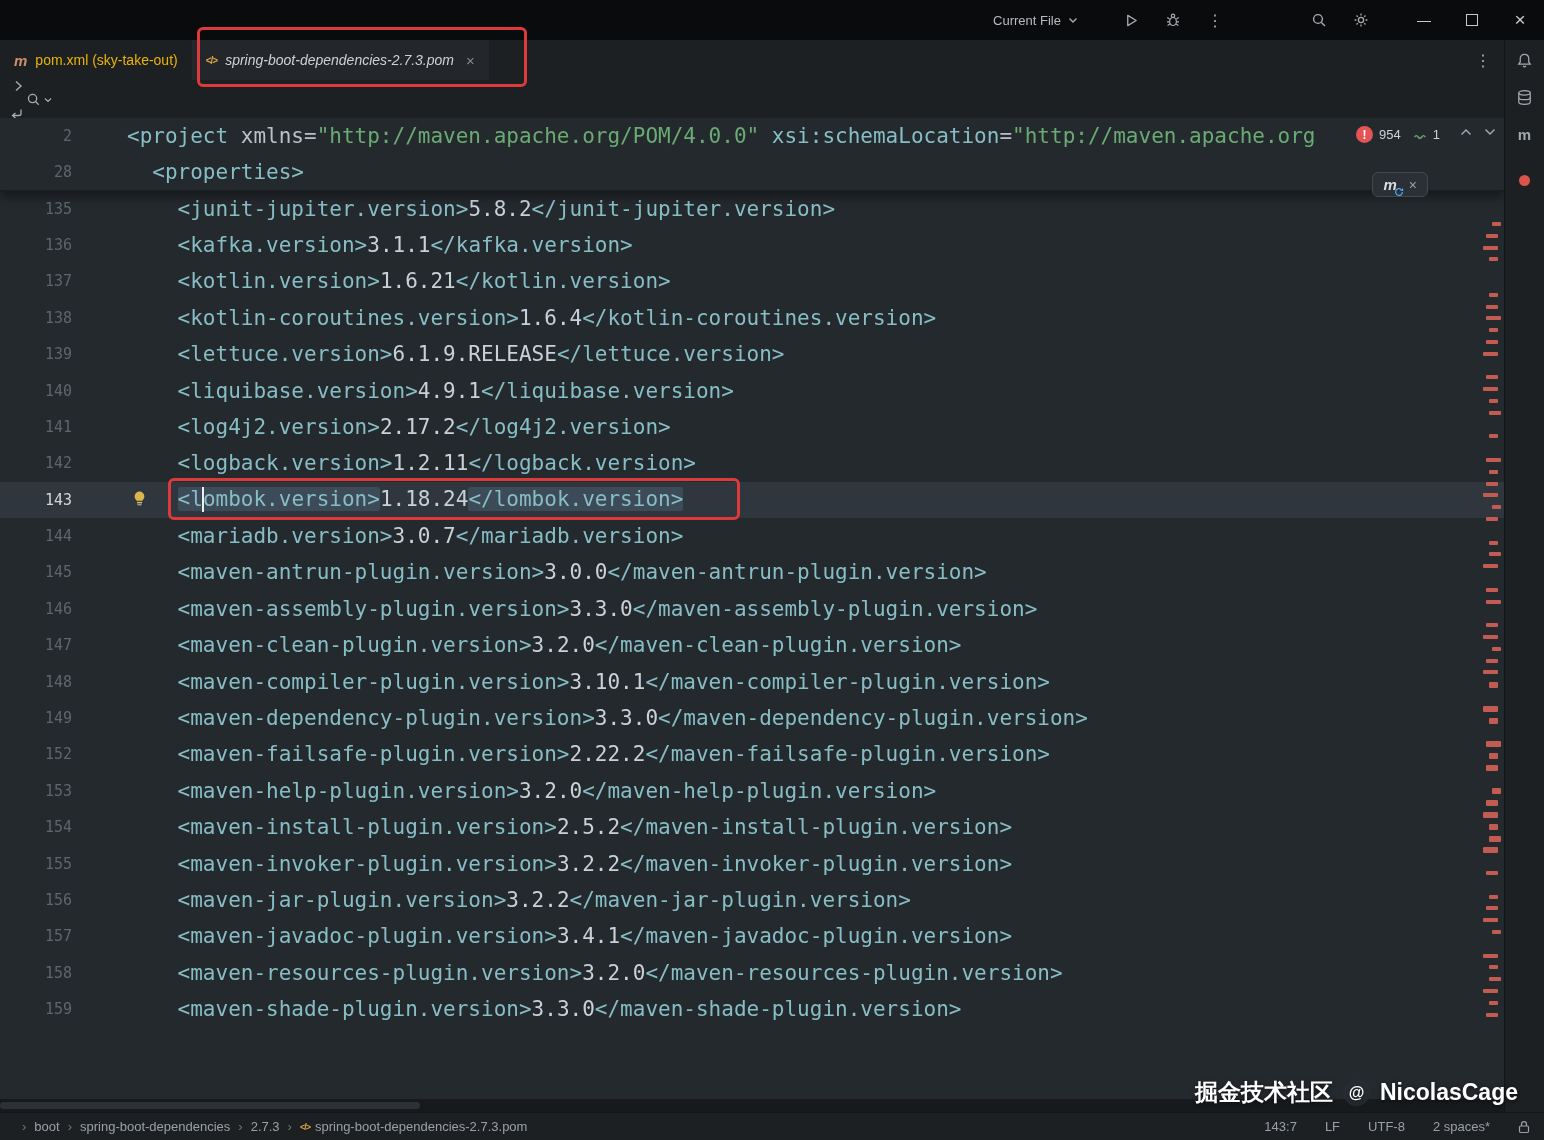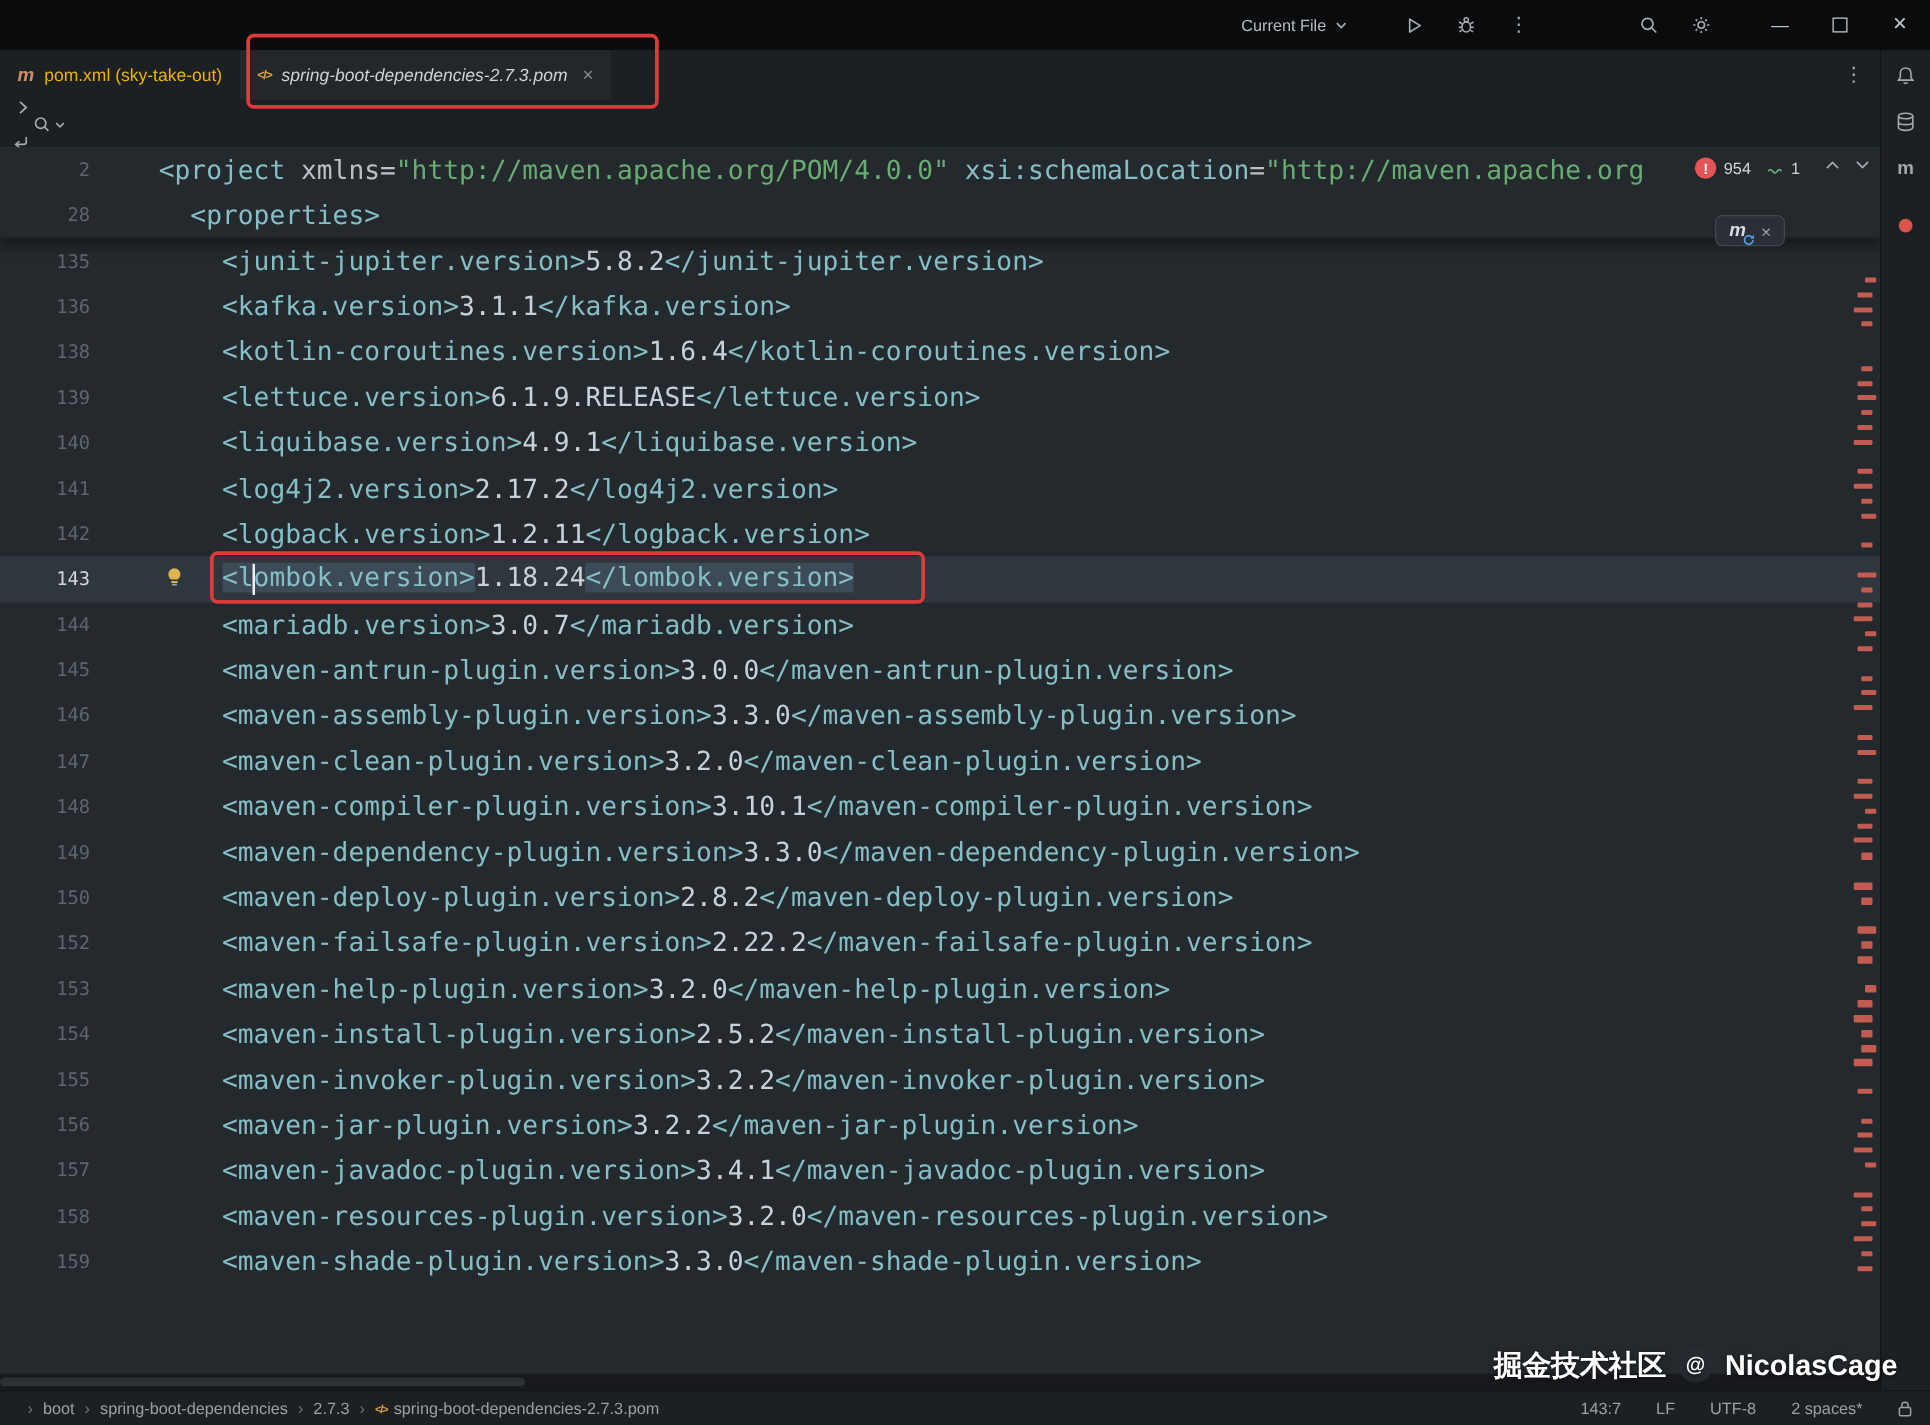--- a/index.html
+++ b/index.html
@@ -245,37 +245,37 @@
       </span>
       <span class="fb-ic" style="font-size:15px;">⋮</span>
       <span class="fb-close">×</span>
     </div>
 
     <div class="editor">
       <div class="lines">
           <div class="line"><span class="lnum">134</span><div class="lcode"><span class="seg-plain">    </span><span class="tg">&lt;junit.version&gt;</span><span class="val">4.13.2</span><span class="tg">&lt;/junit.version&gt;</span></div></div>
           <div class="line"><span class="lnum">135</span><div class="lcode"><span class="seg-plain">    </span><span class="tg">&lt;junit-jupiter.version&gt;</span><span class="val">5.8.2</span><span class="tg">&lt;/junit-jupiter.version&gt;</span></div></div>
           <div class="line"><span class="lnum">136</span><div class="lcode"><span class="seg-plain">    </span><span class="tg">&lt;kafka.version&gt;</span><span class="val">3.1.1</span><span class="tg">&lt;/kafka.version&gt;</span></div></div>
+          <div class="line"><span class="lnum">137</span><div class="lcode"><span class="seg-plain">    </span><span class="tg">&lt;kotlin.version&gt;</span><span class="val">1.6.21</span><span class="tg">&lt;/kotlin.version&gt;</span></div></div>
           <div class="line"><span class="lnum">138</span><div class="lcode"><span class="seg-plain">    </span><span class="tg">&lt;kotlin-coroutines.version&gt;</span><span class="val">1.6.4</span><span class="tg">&lt;/kotlin-coroutines.version&gt;</span></div></div>
           <div class="line"><span class="lnum">139</span><div class="lcode"><span class="seg-plain">    </span><span class="tg">&lt;lettuce.version&gt;</span><span class="val">6.1.9.RELEASE</span><span class="tg">&lt;/lettuce.version&gt;</span></div></div>
           <div class="line"><span class="lnum">140</span><div class="lcode"><span class="seg-plain">    </span><span class="tg">&lt;liquibase.version&gt;</span><span class="val">4.9.1</span><span class="tg">&lt;/liquibase.version&gt;</span></div></div>
           <div class="line"><span class="lnum">141</span><div class="lcode"><span class="seg-plain">    </span><span class="tg">&lt;log4j2.version&gt;</span><span class="val">2.17.2</span><span class="tg">&lt;/log4j2.version&gt;</span></div></div>
           <div class="line"><span class="lnum">142</span><div class="lcode"><span class="seg-plain">    </span><span class="tg">&lt;logback.version&gt;</span><span class="val">1.2.11</span><span class="tg">&lt;/logback.version&gt;</span></div></div>
           <div class="line current"><span class="lnum">143</span><span class="bulb"><svg width="17" height="19" viewBox="0 0 16 18">
                 <path d="M8 1.5 a4.6 4.6 0 0 1 4.6 4.6 c0 2.1-1.3 2.9-1.9 4 H5.3 c-.6-1.1-1.9-1.9-1.9-4 A4.6 4.6 0 0 1 8 1.5 z" fill="#d9b64f"></path>
                 <rect x="5.6" y="11.2" width="4.8" height="1.5" fill="#d9b64f"></rect>
                 <rect x="6.1" y="13.3" width="3.8" height="1.3" fill="#9aa0a6"></rect>
               </svg></span><div class="line-annotation"></div><div class="lcode"><span class="seg-plain">    </span><span class="hl"><span class="tg">&lt;l</span><span class="caret"></span><span class="tg">ombok.version&gt;</span></span><span class="val">1.18.24</span><span class="hl"><span class="tg">&lt;/lombok.version&gt;</span></span></div></div>
           <div class="line"><span class="lnum">144</span><div class="lcode"><span class="seg-plain">    </span><span class="tg">&lt;mariadb.version&gt;</span><span class="val">3.0.7</span><span class="tg">&lt;/mariadb.version&gt;</span></div></div>
           <div class="line"><span class="lnum">145</span><div class="lcode"><span class="seg-plain">    </span><span class="tg">&lt;maven-antrun-plugin.version&gt;</span><span class="val">3.0.0</span><span class="tg">&lt;/maven-antrun-plugin.version&gt;</span></div></div>
           <div class="line"><span class="lnum">146</span><div class="lcode"><span class="seg-plain">    </span><span class="tg">&lt;maven-assembly-plugin.version&gt;</span><span class="val">3.3.0</span><span class="tg">&lt;/maven-assembly-plugin.version&gt;</span></div></div>
           <div class="line"><span class="lnum">147</span><div class="lcode"><span class="seg-plain">    </span><span class="tg">&lt;maven-clean-plugin.version&gt;</span><span class="val">3.2.0</span><span class="tg">&lt;/maven-clean-plugin.version&gt;</span></div></div>
           <div class="line"><span class="lnum">148</span><div class="lcode"><span class="seg-plain">    </span><span class="tg">&lt;maven-compiler-plugin.version&gt;</span><span class="val">3.10.1</span><span class="tg">&lt;/maven-compiler-plugin.version&gt;</span></div></div>
           <div class="line"><span class="lnum">149</span><div class="lcode"><span class="seg-plain">    </span><span class="tg">&lt;maven-dependency-plugin.version&gt;</span><span class="val">3.3.0</span><span class="tg">&lt;/maven-dependency-plugin.version&gt;</span></div></div>
-          <div class="line"><span class="lnum">150</span><div class="lcode"><span class="seg-plain">    </span><span class="tg">&lt;maven-deploy-plugin.version&gt;</span><span class="val">2.8.2</span><span class="tg">&lt;/maven-deploy-plugin.version&gt;</span></div></div>
           <div class="line"><span class="lnum">152</span><div class="lcode"><span class="seg-plain">    </span><span class="tg">&lt;maven-failsafe-plugin.version&gt;</span><span class="val">2.22.2</span><span class="tg">&lt;/maven-failsafe-plugin.version&gt;</span></div></div>
           <div class="line"><span class="lnum">153</span><div class="lcode"><span class="seg-plain">    </span><span class="tg">&lt;maven-help-plugin.version&gt;</span><span class="val">3.2.0</span><span class="tg">&lt;/maven-help-plugin.version&gt;</span></div></div>
           <div class="line"><span class="lnum">154</span><div class="lcode"><span class="seg-plain">    </span><span class="tg">&lt;maven-install-plugin.version&gt;</span><span class="val">2.5.2</span><span class="tg">&lt;/maven-install-plugin.version&gt;</span></div></div>
           <div class="line"><span class="lnum">155</span><div class="lcode"><span class="seg-plain">    </span><span class="tg">&lt;maven-invoker-plugin.version&gt;</span><span class="val">3.2.2</span><span class="tg">&lt;/maven-invoker-plugin.version&gt;</span></div></div>
           <div class="line"><span class="lnum">156</span><div class="lcode"><span class="seg-plain">    </span><span class="tg">&lt;maven-jar-plugin.version&gt;</span><span class="val">3.2.2</span><span class="tg">&lt;/maven-jar-plugin.version&gt;</span></div></div>
           <div class="line"><span class="lnum">157</span><div class="lcode"><span class="seg-plain">    </span><span class="tg">&lt;maven-javadoc-plugin.version&gt;</span><span class="val">3.4.1</span><span class="tg">&lt;/maven-javadoc-plugin.version&gt;</span></div></div>
           <div class="line"><span class="lnum">158</span><div class="lcode"><span class="seg-plain">    </span><span class="tg">&lt;maven-resources-plugin.version&gt;</span><span class="val">3.2.0</span><span class="tg">&lt;/maven-resources-plugin.version&gt;</span></div></div>
           <div class="line"><span class="lnum">159</span><div class="lcode"><span class="seg-plain">    </span><span class="tg">&lt;maven-shade-plugin.version&gt;</span><span class="val">3.3.0</span><span class="tg">&lt;/maven-shade-plugin.version&gt;</span></div></div>
         </div>
 

